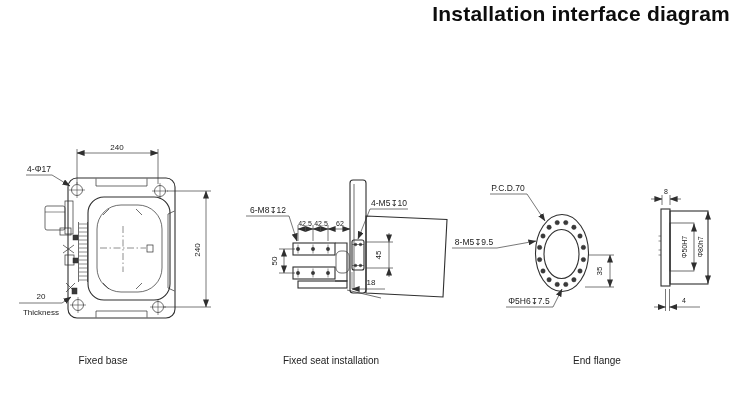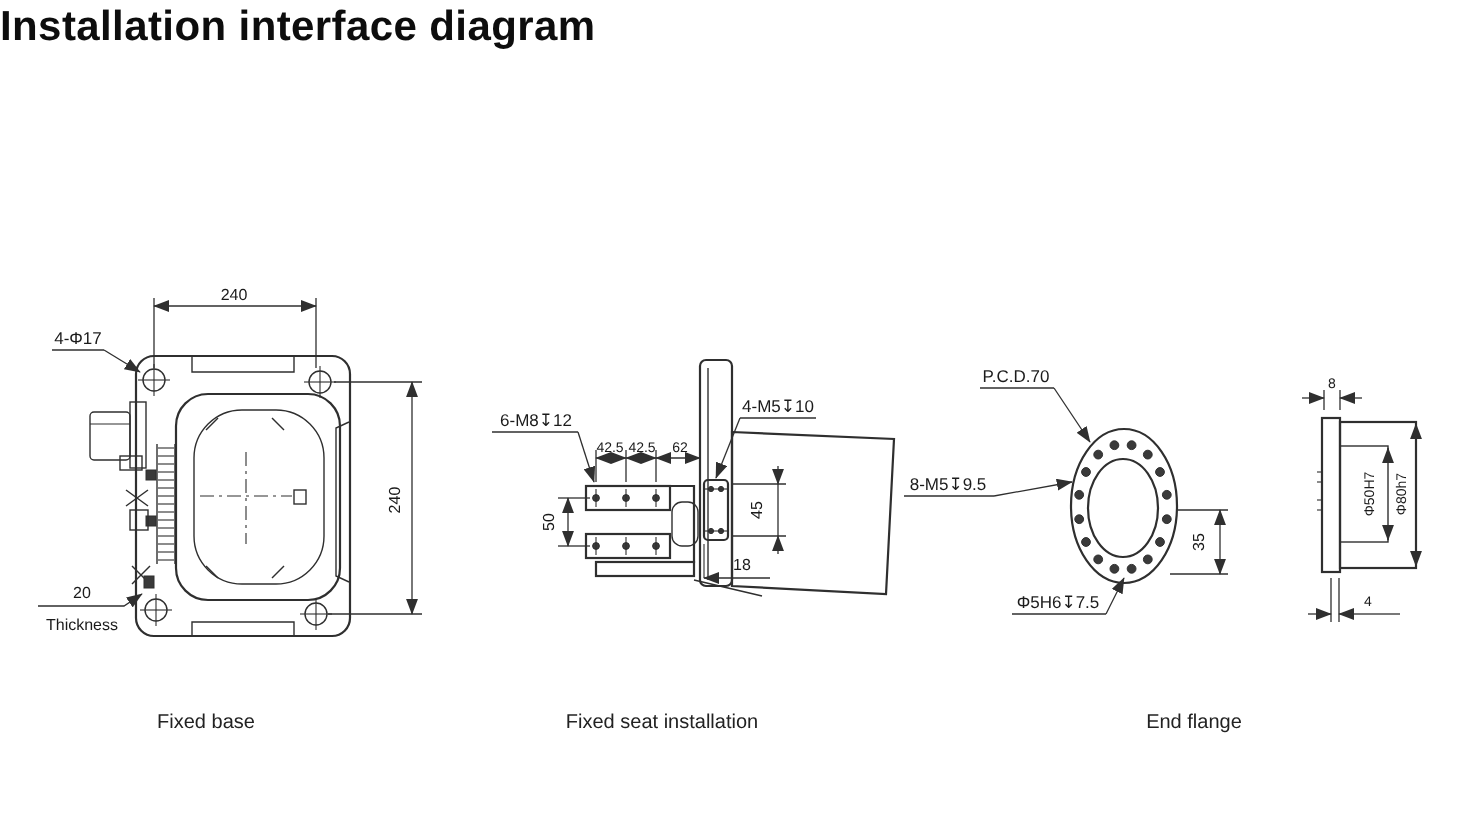--- a/index.html
+++ b/index.html
@@ -1,18 +1,18 @@
 <!DOCTYPE html>
 <html><head>
 <meta charset="utf-8">
 <style>
   html,body{margin:0;padding:0;background:#ffffff;}
   .page{position:relative;width:730px;height:411px;background:#ffffff;overflow:hidden;
         font-family:"Liberation Sans","DejaVu Sans",sans-serif;}
-  .title{position:absolute;top:2px;left:0;width:730px;margin:0;text-align:left;
+  .title{position:absolute;top:2px;left:0;width:730px;margin:0;text-align:right;
          font-size:21px;font-weight:700;color:#0d0d0d;letter-spacing:.2px;}
   svg{position:absolute;top:0;left:0;}
   svg .main{stroke:#2f2f2f;stroke-width:1.1;fill:none;}
   svg .det{stroke:#2f2f2f;stroke-width:.7;fill:none;}
   svg .thin{stroke:#2f2f2f;stroke-width:.55;fill:none;}
   svg .dim{stroke:#2f2f2f;stroke-width:.65;fill:none;}
   svg .cl{stroke:#2f2f2f;stroke-width:.55;fill:none;stroke-dasharray:7 2.5 1.5 2.5;}
   svg .dark{fill:#3a3a3a;stroke:#2f2f2f;stroke-width:.5;}
   svg text{fill:#1b1b1b;stroke:none;font-family:"Liberation Sans","DejaVu Sans",sans-serif;}
   svg .dt{font-size:8px;}

